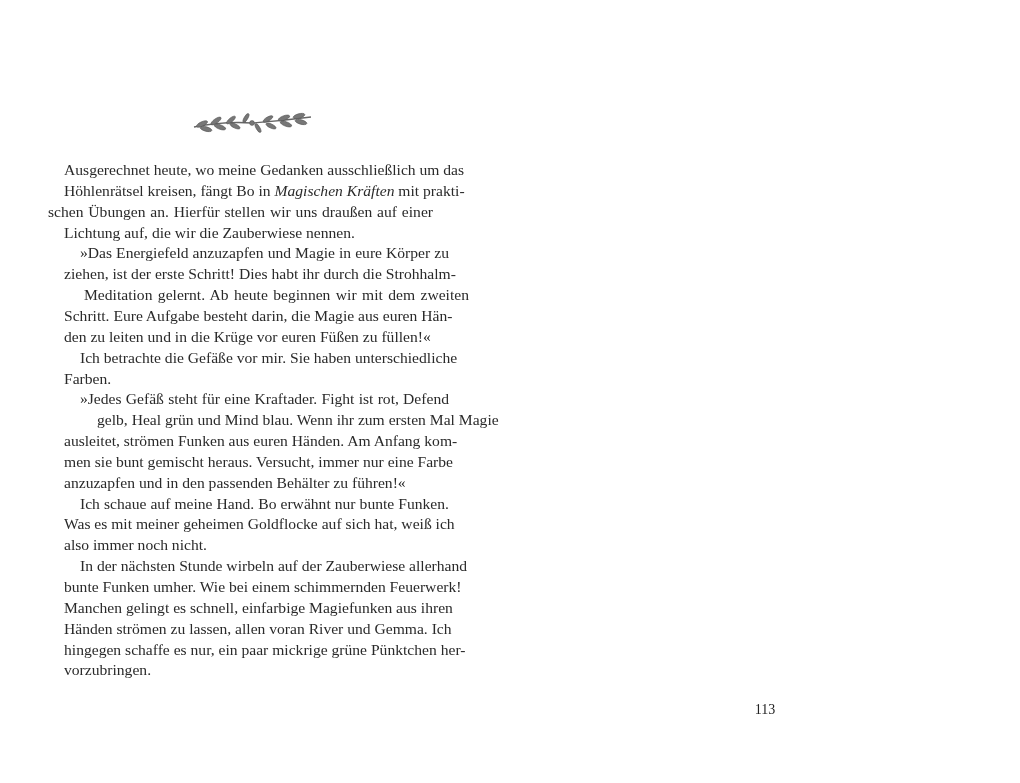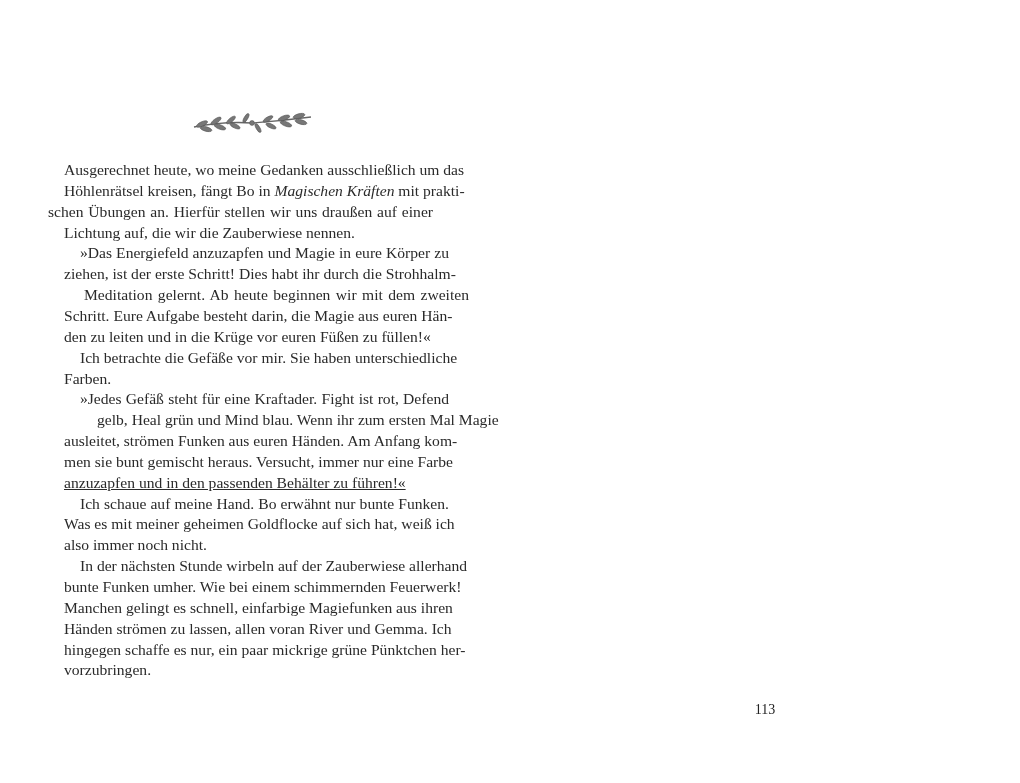--- a/index.html
+++ b/index.html
@@ -51,21 +51,21 @@
       <div class="line" style="left: 64px; width: 385px; top: 264.25px;">ziehen, ist der erste Schritt! Dies habt ihr durch die Strohhalm-</div>
       <div class="line" style="left: 64px; width: 385px; top: 285.1px; margin-left: 20px;">Meditation gelernt. Ab heute beginnen wir mit dem zweiten</div>
       <div class="line" style="left: 64px; width: 385px; top: 305.95px;">Schritt. Eure Aufgabe besteht darin, die Magie aus euren Hän-</div>
       <div class="line last" style="left: 64px; width: 385px; top: 326.8px;">den zu leiten und in die Krüge vor euren Füßen zu füllen!«</div>
       <div class="line" style="left: 80px; width: 369px; top: 347.65px;">Ich betrachte die Gefäße vor mir. Sie haben unterschiedliche</div>
       <div class="line last" style="left: 64px; width: 385px; top: 368.5px;">Farben.</div>
       <div class="line" style="left: 80px; width: 369px; top: 389.35px;">»Jedes Gefäß steht für eine Kraftader. Fight ist rot, Defend</div>
       <div class="line" style="left: 64px; width: 385px; top: 410.2px; margin-left: 33px;">gelb, Heal grün und Mind blau. Wenn ihr zum ersten Mal Magie</div>
       <div class="line" style="left: 64px; width: 385px; top: 431.05px;">ausleitet, strömen Funken aus euren Händen. Am Anfang kom-</div>
       <div class="line" style="left: 64px; width: 385px; top: 451.9px;">men sie bunt gemischt heraus. Versucht, immer nur eine Farbe</div>
-      <div class="line last" style="left: 64px; width: 385px; top: 472.75px; text-decoration: underline;">anzuzapfen und in den passenden Behälter zu führen!«</div>
+      <div class="line last" style="left: 64px; width: 385px; top: 472.75px;">anzuzapfen und in den passenden Behälter zu führen!«</div>
       <div class="line" style="left: 80px; width: 369px; top: 493.6px;">Ich schaue auf meine Hand. Bo erwähnt nur bunte Funken.</div>
       <div class="line" style="left: 64px; width: 385px; top: 514.45px;">Was es mit meiner geheimen Goldflocke auf sich hat, weiß ich</div>
       <div class="line last" style="left: 64px; width: 385px; top: 535.3px;">also immer noch nicht.</div>
       <div class="line" style="left: 80px; width: 369px; top: 556.15px;">In der nächsten Stunde wirbeln auf der Zauberwiese allerhand</div>
       <div class="line" style="left: 64px; width: 385px; top: 577px;">bunte Funken umher. Wie bei einem schimmernden Feuerwerk!</div>
       <div class="line" style="left: 64px; width: 385px; top: 597.85px;">Manchen gelingt es schnell, einfarbige Magiefunken aus ihren</div>
       <div class="line" style="left: 64px; width: 385px; top: 618.7px;">Händen strömen zu lassen, allen voran River und Gemma. Ich</div>
       <div class="line" style="left: 64px; width: 385px; top: 639.55px;">hingegen schaffe es nur, ein paar mickrige grüne Pünktchen her-</div>
       <div class="line last" style="left: 64px; width: 385px; top: 660.4px;">vorzubringen.</div>
     </div>

